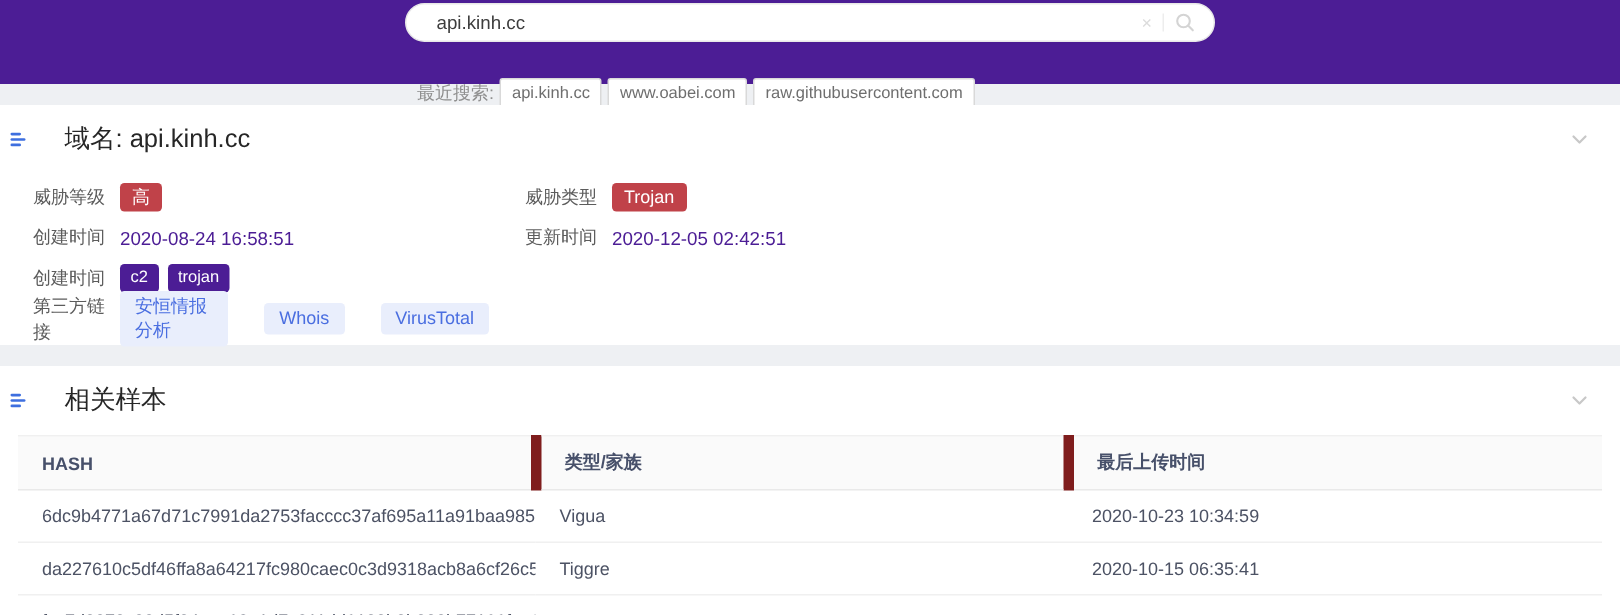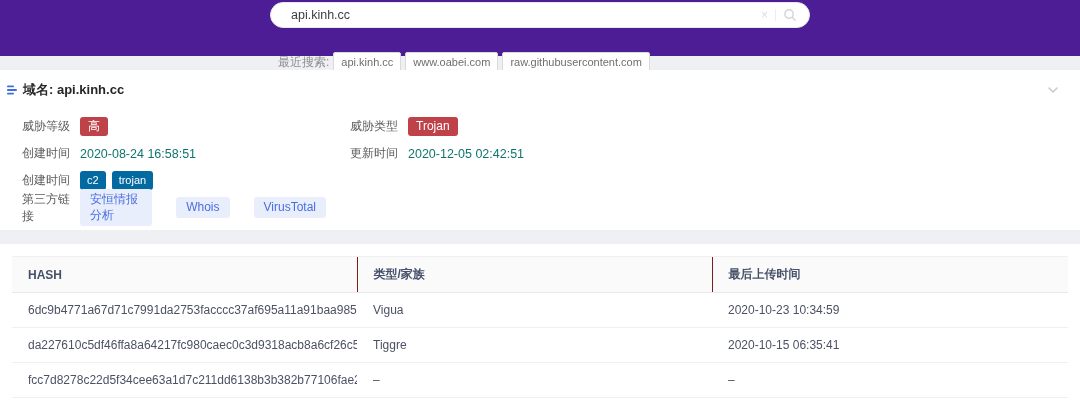--- a/index.html
+++ b/index.html
@@ -46,39 +46,39 @@
 
   
   .panel { background: #fff; position: relative; }
   .panel-domain { height: 160px; }
   .panel-samples { height: 164px; }
   .panel-header {
     display: flex; align-items: center;
     padding: 11px 12px 0 6px;
   }
   .list-icon { display: inline-flex; margin-right: 5px; }
-  .panel-title { font-size: 13px; font-weight: bold; color: #262626; }
+  .panel-title { font-size: 17px; font-weight: normal; color: #262626; margin-left: 20px; }
   .chevron { margin-left: auto; margin-right: 8px; display: inline-flex; cursor: pointer; }
 
   
   .fields { display: flex; margin-top: 14px; }
   .fcol-left { width: 350px; padding-left: 22px; }
   .fcol-right { flex: 1; padding-left: 0; }
   .frow { display: flex; align-items: center; height: 27px; }
   .flabel { width: 58px; font-size: 12px; color: #5c5c5c; flex: none; }
-  .fvalue { font-size: 12.5px; color: #0f766e; margin-left: 0; }
+  .fvalue { font-size: 12.5px; color: #4c1d95; margin-left: 0; }
   .badge-red {
     display: inline-block;
     background: #c04249; color: #fff;
     font-size: 12px; line-height: 1.25;
     padding: 2px 8px; border-radius: 3px;
   }
   .badge-yellow {
     display: inline-block;
-    background: #0369a1; color: #fff;
+    background: #4c1d95; color: #fff;
     font-size: 11px; line-height: 1.3;
     padding: 2px 7px; border-radius: 3px;
     margin-right: 6px;
   }
   .link-btn {
     display: inline-block;
     background: #e9eefc; color: #4a6ee0;
     font-size: 12px; line-height: 1.3; font-weight: 500;
     padding: 3px 10px; border-radius: 3px;
     margin-right: 24px;
@@ -93,21 +93,21 @@
   .samples-table col.c1 { width: 345px; }
   .samples-table col.c2 { width: 355px; }
   .samples-table th {
     background: #fafafa;
     text-align: left;
     font-size: 12px; font-weight: bold; color: #47506a;
     padding: 9px 16px;
     border-top: 1px solid #f0f0f0;
     border-bottom: 1px solid #e9e9e9;
   }
-  .samples-table th + th { border-left: 1px solid #7f1d1d; }
+  .samples-table th + th { border-left: 7px solid #7f1d1d; }
   .samples-table td {
     font-size: 12px; color: #4c5264;
     padding: 10px 16px;
     border-bottom: 1px solid #f0f0f0;
     white-space: nowrap; overflow: hidden;
   }
 </style>
 </head>
 <body>
 
@@ -185,20 +185,35 @@
           <span class="flabel">更新时间</span>
           <span class="fvalue">2020-12-05 02:42:51</span>
         </div>
       </div>
     </div>
   </section>
 
   <div class="band"></div>
 
   <section class="panel panel-samples">
+    <div class="panel-header">
+      <span class="list-icon">
+        <svg width="12" height="12" viewBox="0 0 12 12">
+          <rect x="1" y="1.5" width="7" height="1.8" rx="0.9" fill="#3e6fdf"></rect>
+          <rect x="1" y="5.1" width="10" height="1.8" rx="0.9" fill="#3e6fdf"></rect>
+          <rect x="1" y="8.7" width="7" height="1.8" rx="0.9" fill="#3e6fdf"></rect>
+        </svg>
+      </span>
+      <span class="panel-title">相关样本</span>
+      <span class="chevron">
+        <svg width="14" height="14" viewBox="0 0 14 14">
+          <polyline points="3,5 7,9 11,5" fill="none" stroke="#c8c8c8" stroke-width="1.5" stroke-linecap="round" stroke-linejoin="round"></polyline>
+        </svg>
+      </span>
+    </div>
 
     <table class="samples-table">
       <colgroup>
           <col class="c1">
           <col class="c2">
           <col class="c3">
         </colgroup>
       <thead>
         <tr>
           <th>HASH</th>

